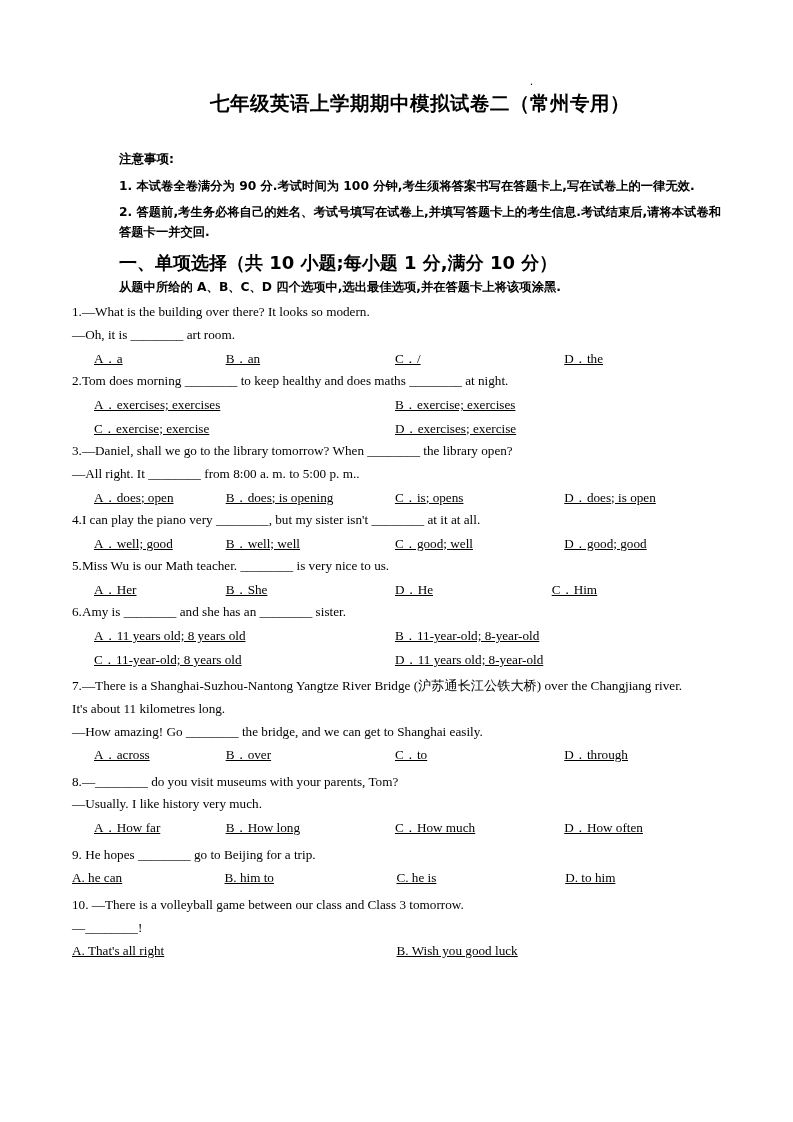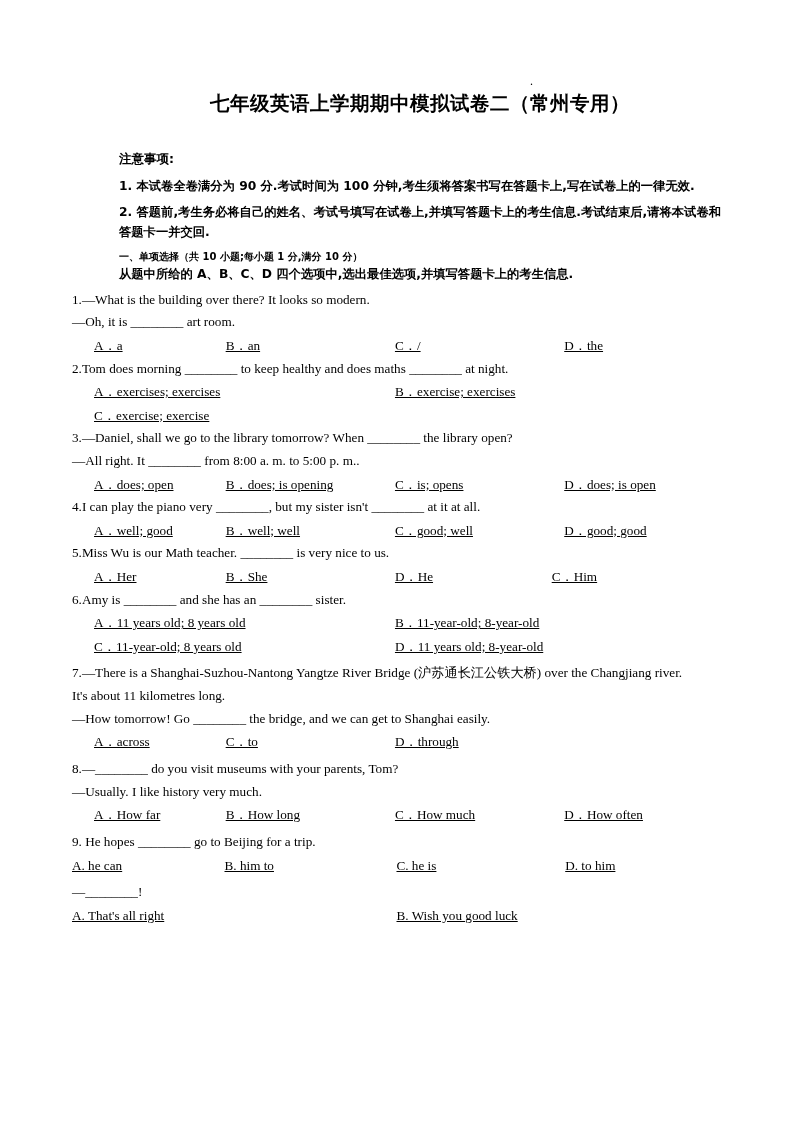--- a/index.html
+++ b/index.html
@@ -41,21 +41,21 @@
     font-family: "DejaVu Sans", sans-serif;
     font-weight: bold;
     font-size: 12.3px;
     line-height: 1.62;
     margin-bottom: 6px;
     text-align: justify;
   }
   .sec-head {
     font-family: "DejaVu Sans", sans-serif;
     font-weight: bold;
-    font-size: 10px;
+    font-size: 18px;
     line-height: 1.6;
     margin-top: 4px;
   }
   .sec-sub {
     font-family: "DejaVu Sans", sans-serif;
     font-weight: bold;
     font-size: 12.3px;
     line-height: 1.6;
     margin-bottom: 4px;
   }
@@ -89,41 +89,42 @@
 
   <h1 class="title cjk">七年级英语上学期期中模拟试卷二（常州专用）</h1>
 
   <div class="spacer-1"></div>
 
   <div class="notice-head cjk">注意事项:</div>
   <div class="notice-item cjk">1. 本试卷全卷满分为 90 分.考试时间为 100 分钟,考生须将答案书写在答题卡上,写在试卷上的一律无效.</div>
   <div class="notice-item cjk">2. 答题前,考生务必将自己的姓名、考试号填写在试卷上,并填写答题卡上的考生信息.考试结束后,请将本试卷和答题卡一并交回.</div>
 
   <div class="sec-head cjk">一、单项选择（共 10 小题;每小题 1 分,满分 10 分）</div>
-  <div class="sec-sub cjk">从题中所给的 A、B、C、D 四个选项中,选出最佳选项,并填写答题卡上的考生信息.</div>
+  <div class="sec-sub cjk">从题中所给的 A、B、C、D 四个选项中,选出最佳选项,并在答题卡上将该项涂黑.</div>
 
   <div>
     <div class="q-line">1.—What is the building over there? It looks so modern.</div>
     <div class="q-line">—Oh, it is ________ art room.</div>
     <div class="opts">
       <div class="opt-cell" style="width:21%">A．a</div>
       <div class="opt-cell" style="width:27%">B．an</div>
       <div class="opt-cell" style="width:27%">C．/</div>
       <div class="opt-cell" style="width:25%">D．the</div>
     </div>
   </div>
 
   <div>
     <div class="q-line">2.Tom does morning ________ to keep healthy and does maths ________ at night.</div>
     <div class="opts">
       <div class="opt-cell" style="width:48%">A．exercises; exercises</div>
       <div class="opt-cell" style="width:52%">B．exercise; exercises</div>
     </div>
     <div class="opts">
       <div class="opt-cell" style="width:48%">C．exercise; exercise</div>
+      <div class="opt-cell" style="width:52%">D．exercises; exercise</div>
     </div>
   </div>
 
   <div>
     <div class="q-line">3.—Daniel, shall we go to the library tomorrow? When ________ the library open?</div>
     <div class="q-line">—All right. It ________ from 8:00 a. m. to 5:00 p. m..</div>
     <div class="opts">
       <div class="opt-cell" style="width:21%">A．does; open</div>
       <div class="opt-cell" style="width:27%">B．does; is opening</div>
       <div class="opt-cell" style="width:27%">C．is; opens</div>
@@ -159,23 +160,24 @@
     </div>
     <div class="opts">
       <div class="opt-cell" style="width:48%">C．11-year-old; 8 years old</div>
       <div class="opt-cell" style="width:52%">D．11 years old; 8-year-old</div>
     </div>
   </div>
 
   <div style="margin-top:4px">
     <div class="q-line">7.—There is a Shanghai-Suzhou-Nantong Yangtze River Bridge (沪苏通长江公铁大桥) over the Changjiang river.</div>
     <div class="q-line">It's about 11 kilometres long.</div>
-    <div class="q-line">—How tomorrow! Go ________ the bridge, and we can get to Shanghai easily.</div>
+    <div class="q-line">—How amazing! Go ________ the bridge, and we can get to Shanghai easily.</div>
     <div class="opts">
       <div class="opt-cell" style="width:21%">A．across</div>
+      <div class="opt-cell" style="width:27%">B．over</div>
       <div class="opt-cell" style="width:27%">C．to</div>
       <div class="opt-cell" style="width:25%">D．through</div>
     </div>
   </div>
 
   <div style="margin-top:4px">
     <div class="q-line">8.—________ do you visit museums with your parents, Tom?</div>
     <div class="q-line">—Usually. I like history very much.</div>
     <div class="opts">
       <div class="opt-cell" style="width:21%">A．How far</div>
@@ -189,20 +191,21 @@
     <div class="q-line">9. He hopes ________ go to Beijing for a trip.</div>
     <div class="opts" style="padding-left:0">
       <div class="opt-cell" style="width:23.5%">A. he can</div>
       <div class="opt-cell" style="width:26.5%">B. him to</div>
       <div class="opt-cell" style="width:26%">C. he is</div>
       <div class="opt-cell" style="width:24%">D. to him</div>
     </div>
   </div>
 
   <div style="margin-top:4px">
+    <div class="q-line">10. —There is a volleyball game between our class and Class 3 tomorrow.</div>
     <div class="q-line">—________!</div>
     <div class="opts" style="padding-left:0">
       <div class="opt-cell" style="width:50%">A. That's all right</div>
       <div class="opt-cell" style="width:50%">B. Wish you good luck</div>
     </div>
   </div>
 
 </div>
 
 </body></html>

